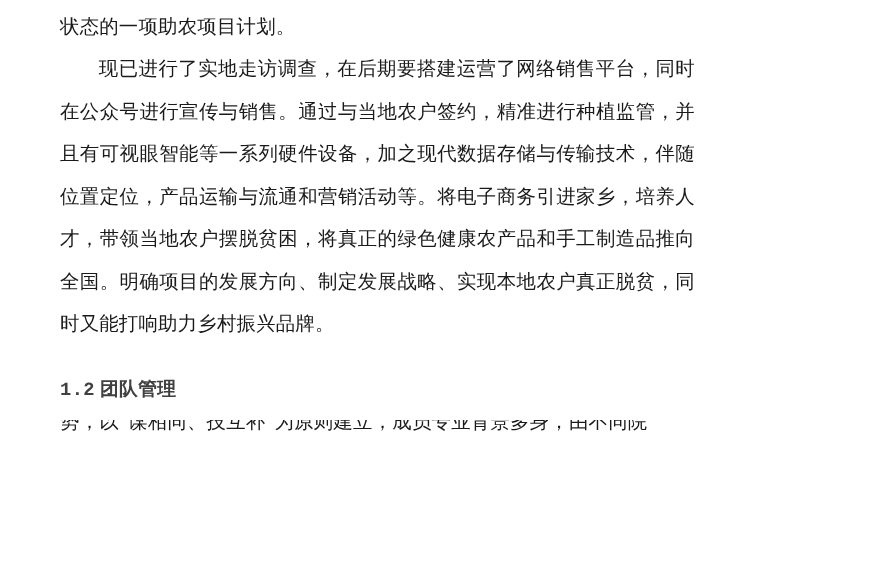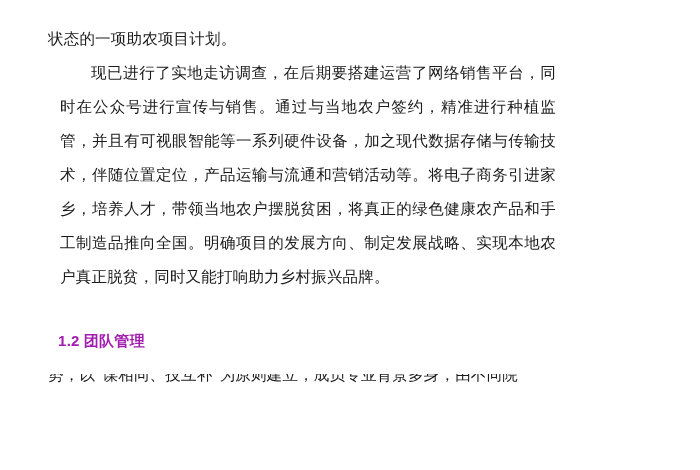--- a/index.html
+++ b/index.html
@@ -12,47 +12,46 @@
     background: #ffffff;
     font-family: "Liberation Serif", "DejaVu Serif", serif;
     overflow: hidden;
   }
   .page {
     position: relative;
     width: 604px;
     height: 470px;
     background: #ffffff;
     box-sizing: border-box;
-    padding: 18px 48px;
+    padding: 0 48px;
   }
   .body-text {
     font-family: "DejaVu Sans", "Liberation Sans", sans-serif;
     font-size: 15.5px;
     line-height: 34px;
     color: #1a1a1a;
     text-align: justify;
     text-justify: inter-ideograph;
     letter-spacing: 0.2px;
     margin: 0;
   }
   .para-indent {
     text-indent: 2em;
-    margin-left: 12px;
   }
   .first-line {
     margin-top: 0;
     padding-top: 4px;
   }
   .heading {
-    font-family: Liberation Sans, sans-serif;
+    font-family: Liberation Mono, monospace;
     font-size: 15px;
     font-weight: bold;
-    color: #a21caf;
+    color: #404040;
     line-height: 30px;
-    margin: 10px;
+    margin: 0;
     padding-top: 22px;
     padding-bottom: 8px;
     letter-spacing: 0.3px;
   }
   .heading .num {
     font-weight: bold;
     padding-right: 4px;
   }
   .clipped-bottom {
     position: relative;

